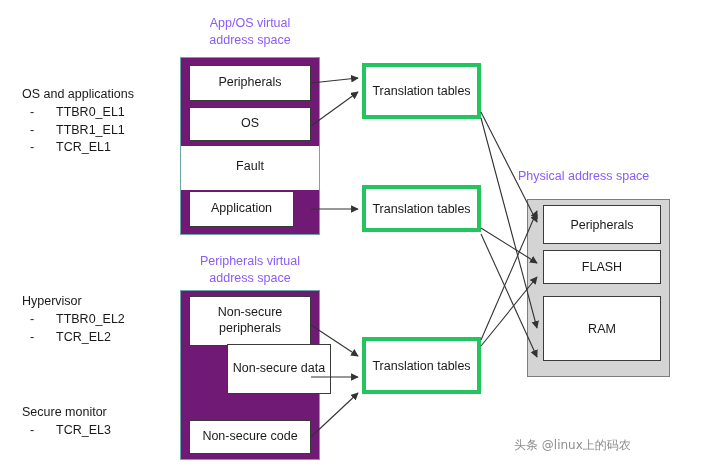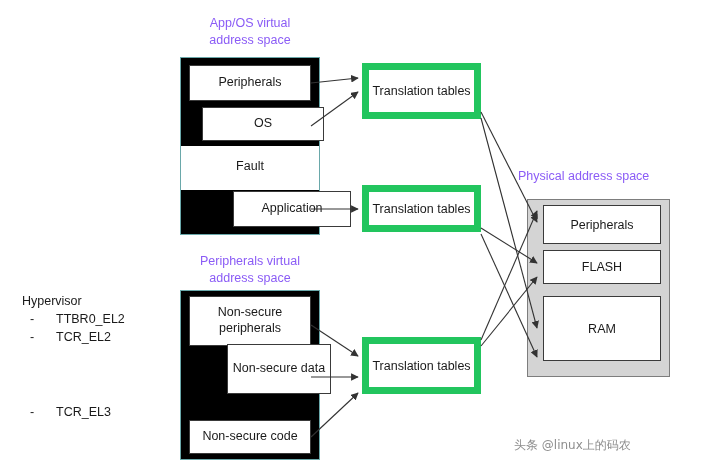--- a/index.html
+++ b/index.html
@@ -45,21 +45,21 @@
   .col-title {
     position: absolute;
     font-size: 12.5px;
     color: #8b5cf6;
     text-align: center;
     line-height: 1.32;
   }
 
   .vspace {
     position: absolute;
-    background: #000000;
+    background: #701a75;
     border: 1px solid #6aa8aa;
     box-sizing: border-box;
   }
   .fault-band {
     position: absolute;
     background: #ffffff;
     box-sizing: border-box;
   }
 
   .inner-box {
@@ -80,21 +80,21 @@
     position: absolute;
     font-size: 12.5px;
     color: #1a1a1a;
     text-align: center;
     width: 100%;
   }
 
   .ttable {
     position: absolute;
     background: #ffffff;
-    border: 7px solid #22c55e;
+    border: 4px solid #22c55e;
     box-sizing: border-box;
     display: flex;
     align-items: center;
     justify-content: center;
     font-size: 12.5px;
     color: #1a1a1a;
   }
 
   .pspace {
     position: absolute;
@@ -120,49 +120,56 @@
     color: #8e8e8e;
     white-space: nowrap;
     font-family: "DejaVu Sans", sans-serif;
   }
 </style>
 </head>
 <body>
 
 <div id="canvas">
 
+  <div class="reg-group" style="left:22px; top:86px;">
+    <div class="reg-title">OS and applications</div>
+    <div class="reg-item"><span class="reg-dash">-</span><span>TTBR0_EL1</span></div>
+    <div class="reg-item"><span class="reg-dash">-</span><span>TTBR1_EL1</span></div>
+    <div class="reg-item"><span class="reg-dash">-</span><span>TCR_EL1</span></div>
+  </div>
 
   <div class="reg-group" style="left:22px; top:293px;">
     <div class="reg-title">Hypervisor</div>
     <div class="reg-item"><span class="reg-dash">-</span><span>TTBR0_EL2</span></div>
     <div class="reg-item"><span class="reg-dash">-</span><span>TCR_EL2</span></div>
   </div>
 
   <div class="reg-group" style="left:22px; top:404px;">
+    <div class="reg-title">Secure monitor</div>
     <div class="reg-item"><span class="reg-dash">-</span><span>TCR_EL3</span></div>
   </div>
 
   <div class="col-title" style="left:176px; top:15px; width:148px;">
     <div>App/OS virtual</div>
     <div>address space</div>
   </div>
 
   <div class="vspace" style="left:180px; top:57px; width:140px; height:178px;">
     <div class="fault-band" style="left:0px; top:88px; width:138px; height:44px;">
       <div class="fault-label" style="top:13px;">Fault</div>
     </div>
   </div>
 
   <div class="inner-box" style="left:189px; top:65px; width:122px; height:36px;">
     <span>Peripherals</span>
   </div>
-  <div class="inner-box" style="left:202px; top:107px; width:122px; height:34px;">
+  <div class="inner-box" style="left:189px; top:107px; width:122px; height:34px;">
     <span>OS</span>
   </div>
-  <div class="inner-box" style="left:189px; top:191px; width:118px; height:36px;margin-left:44px;">
+  <div class="inner-box" style="left:189px; top:191px; width:105px; height:36px;">
     <span>Application</span>
   </div>
 
   <div class="col-title" style="left:172px; top:253px; width:156px;">
     <div>Peripherals virtual</div>
     <div>address space</div>
   </div>
 
   <div class="vspace" style="left:180px; top:290px; width:140px; height:170px;"></div>
 

